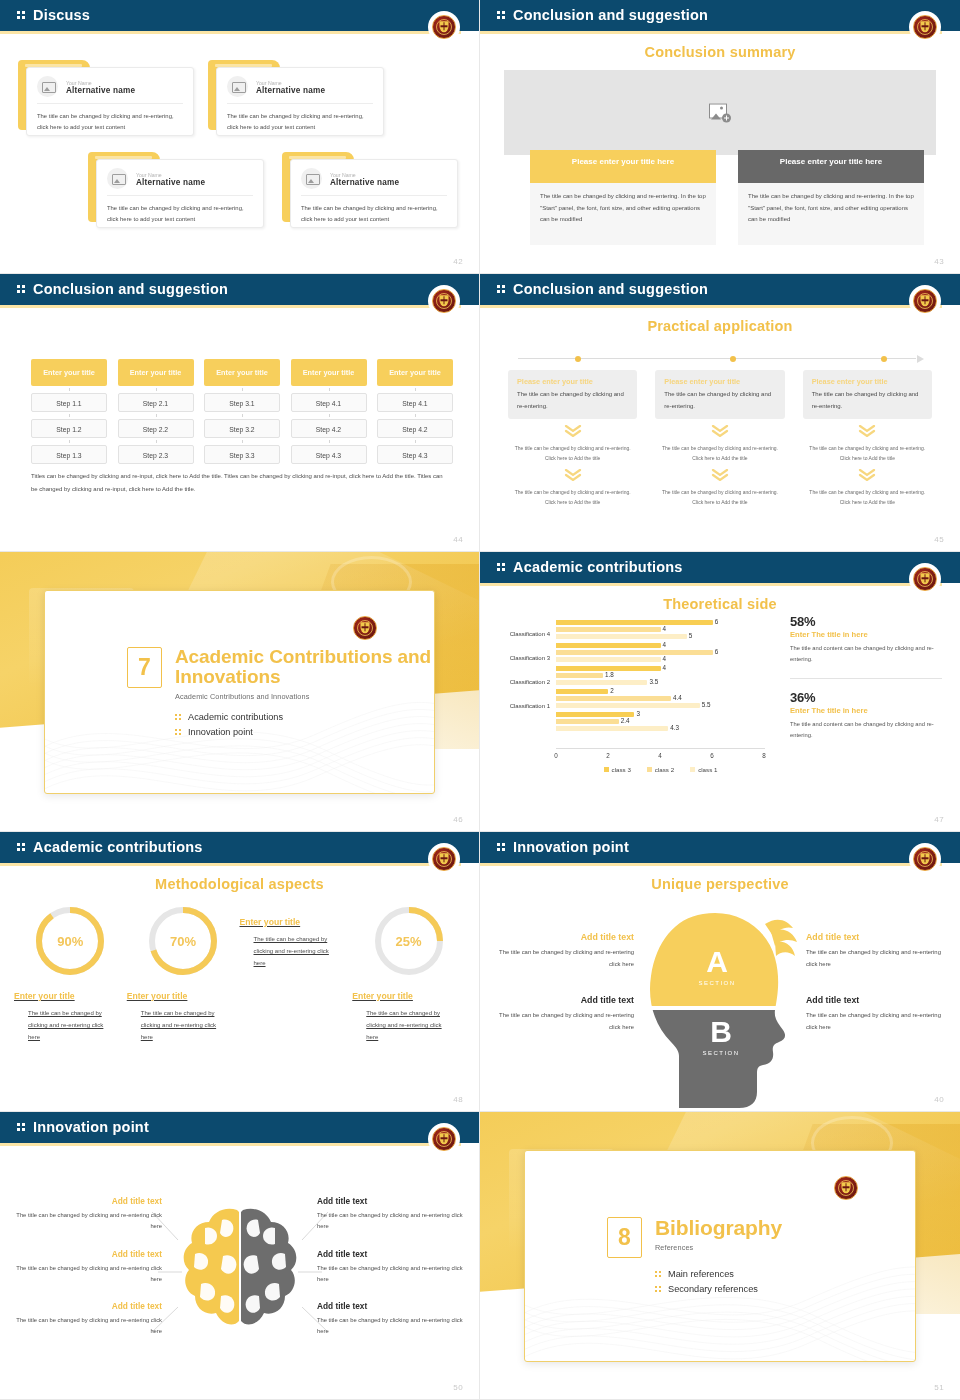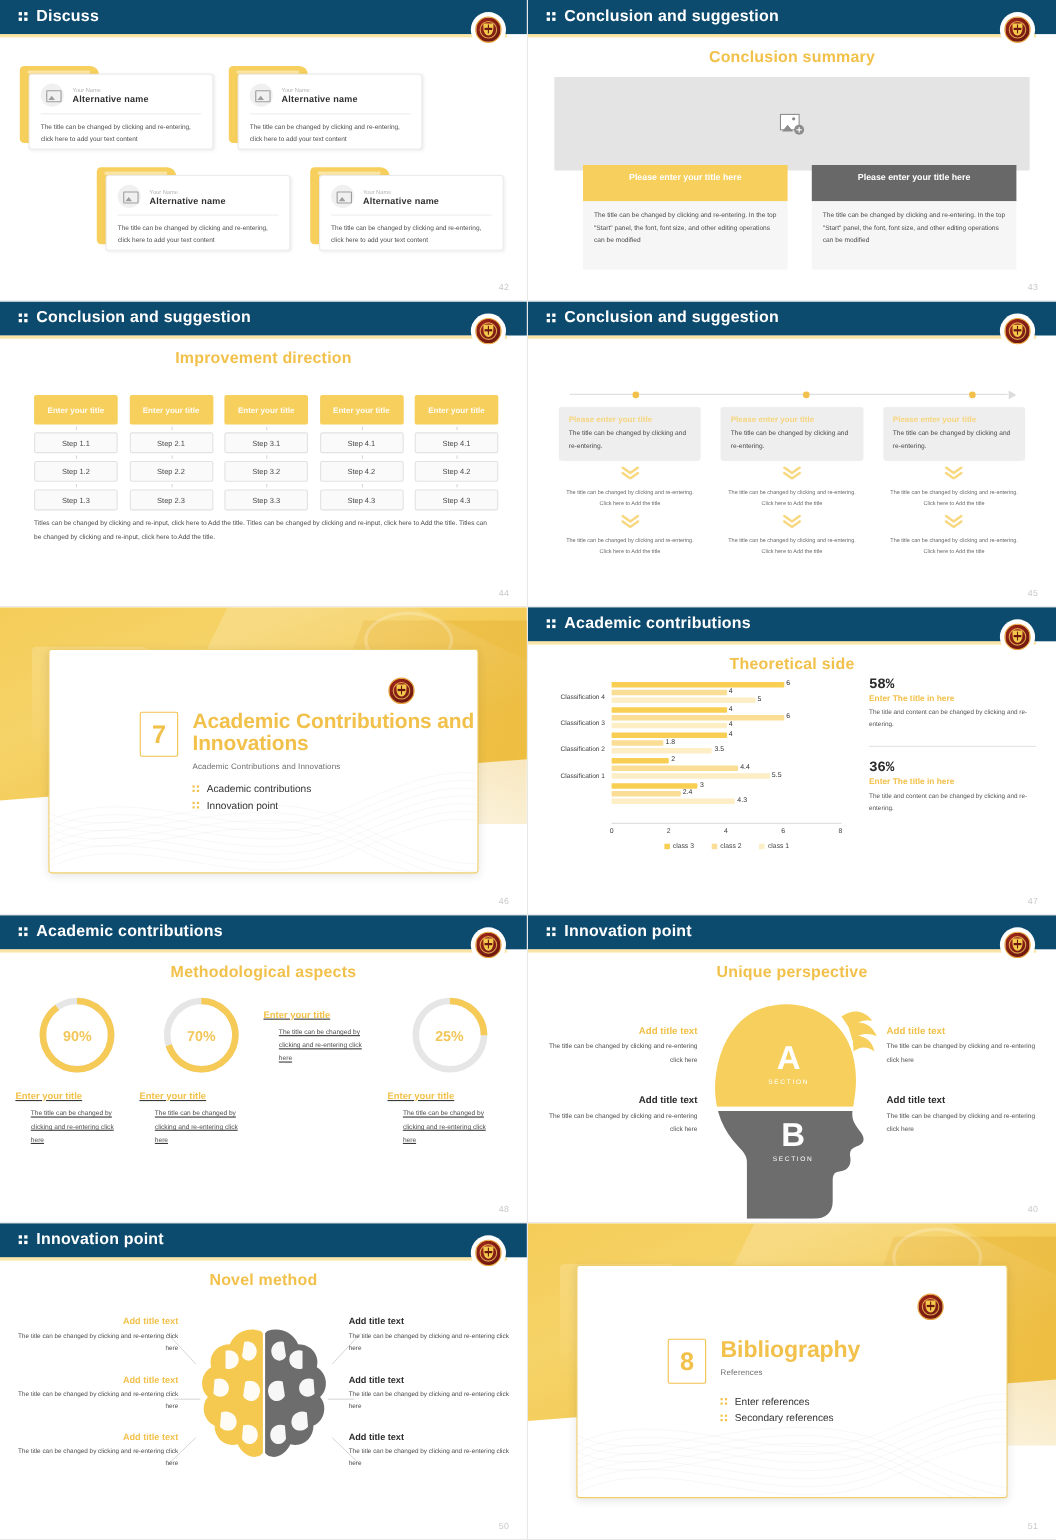--- a/index.html
+++ b/index.html
@@ -306,21 +306,21 @@
   }
   .xt{ position:absolute; bottom:16px; font-size:6.3px; color:#444;
     transform:translateX(-50%); }
   .legend{
     position:absolute; left:68px; right:18px; bottom:0; height:12px;
     display:flex; justify-content:center; gap:16px; align-items:center;
   }
   .lg{ display:flex; align-items:center; gap:3px; font-size:6.2px; color:#444; }
   .lg i{ width:5px; height:5px; display:block; }
   .rpanel{ position:absolute; left:310px; top:62px; width:152px; }
-  .rp-big{ font-size:13px; font-weight:bold; color:#2b2b2b; letter-spacing:-.2px;font-family:Liberation Mono, monospace; }
+  .rp-big{ font-size:13px; font-weight:bold; color:#2b2b2b; letter-spacing:-.2px; }
   .rp-ti{ font-size:7.6px; font-weight:bold; color:#F2C14B; margin-top:1px; }
   .rp-tx{ font-size:5.8px; color:#555; line-height:1.95; margin-top:4px; }
   .rp-div{ height:1px; background:#e3e3e3; margin:12px 0 11px; }
 
   
   .donuts{ position:absolute; left:14px; right:14px; top:72px; display:flex; }
   .dcol{ flex:1; text-align:left;text-decoration:underline; }
   .ring-wrap{ position:relative; width:74px; height:74px; margin:0 auto; }
   .ring-wrap svg{ transform:rotate(-90deg); }
   .ring-val{
@@ -487,21 +487,20 @@
           <i></i>
           <i></i>
           <i></i>
         </div>
       <div class="hdr-title">Conclusion and suggestion</div>
     </div>
     <div class="emblem hdr-pos">
         <div class="ring"></div>
         <div class="shield"></div>
       </div>
-    <div class="ctitle">Improvement direction</div>
 
     <div class="imp-wrap">
       <div class="imp-col">
         <div class="imp-head">Enter your title</div>
         <div class="imp-conn"></div>
         <div class="imp-cell">Step 1.1</div>
         <div class="imp-conn"></div>
         <div class="imp-cell">Step 1.2</div>
         <div class="imp-conn"></div>
         <div class="imp-cell">Step 1.3</div>
@@ -555,20 +554,21 @@
           <i></i>
           <i></i>
           <i></i>
         </div>
       <div class="hdr-title">Conclusion and suggestion</div>
     </div>
     <div class="emblem hdr-pos">
         <div class="ring"></div>
         <div class="shield"></div>
       </div>
+    <div class="ctitle">Practical application</div>
 
     <div class="tl">
       <div class="tl-line"></div>
       <div class="tl-dot" style="left:14%"></div>
       <div class="tl-dot" style="left:52%"></div>
       <div class="tl-dot" style="left:89%"></div>
     </div>
 
     <div class="pa-cols">
       <div class="pa-col">
@@ -958,21 +958,20 @@
           <i></i>
           <i></i>
           <i></i>
         </div>
       <div class="hdr-title">Innovation point</div>
     </div>
     <div class="emblem hdr-pos">
         <div class="ring"></div>
         <div class="shield"></div>
       </div>
-    <div class="ctitle">Novel method</div>
 
     <div class="brain-fig">
       <svg viewBox="0 0 130 140" width="130" height="140">
         <g fill="#F5C94F">
           <path d="M62 6 C50 2 38 8 34 18 C22 18 14 28 17 39 C7 45 6 59 14 66
                    C7 74 10 88 20 92 C20 104 30 112 41 109 C46 120 58 124 64 117
                    L64 8 Z"></path>
           <path d="M30 24 C36 22 42 26 42 32 C42 38 36 42 30 40 Z" fill="#FFFFFF" opacity="0.95"></path>
           <path d="M20 50 C27 47 34 52 33 59 C32 66 24 68 19 63 Z" fill="#FFFFFF" opacity="0.95"></path>
           <path d="M26 80 C33 77 41 82 40 90 C39 97 30 99 25 93 Z" fill="#FFFFFF" opacity="0.95"></path>
@@ -1076,21 +1075,21 @@
             </div>
           </div>
           <div class="sec-list">
             <div class="sec-li">
               <span class="dots2">
                   <i></i>
                   <i></i>
                   <i></i>
                   <i></i>
                 </span>
-              <span>Enter references</span>
+              <span>Main references</span>
             </div>
             <div class="sec-li">
               <span class="dots2">
                   <i></i>
                   <i></i>
                   <i></i>
                   <i></i>
                 </span>
               <span>Secondary references</span>
             </div>

